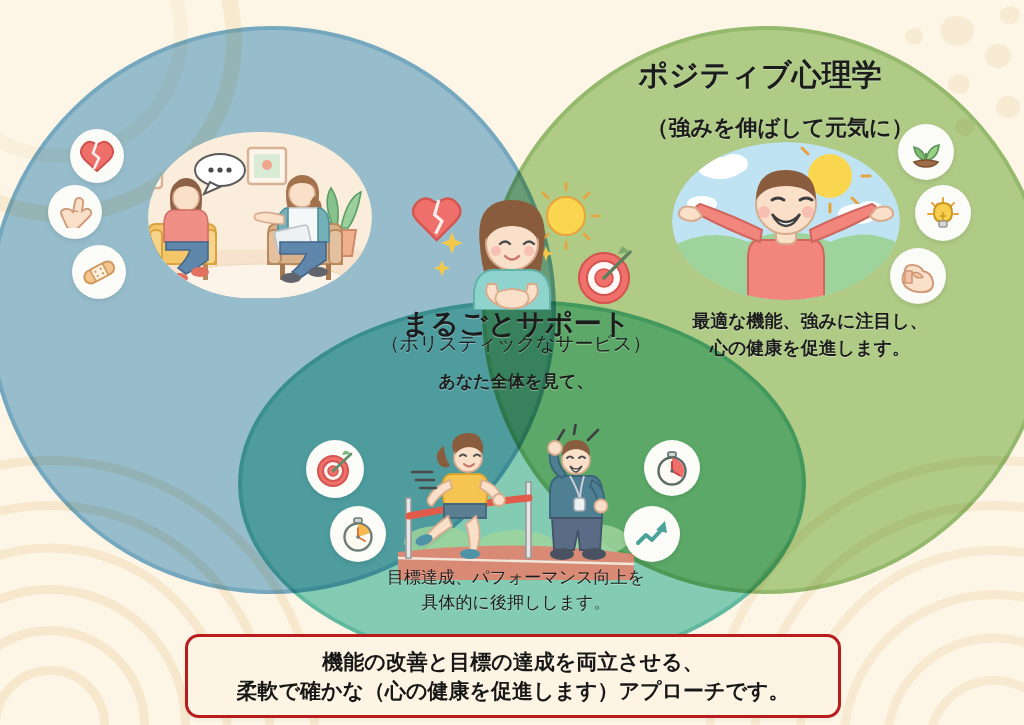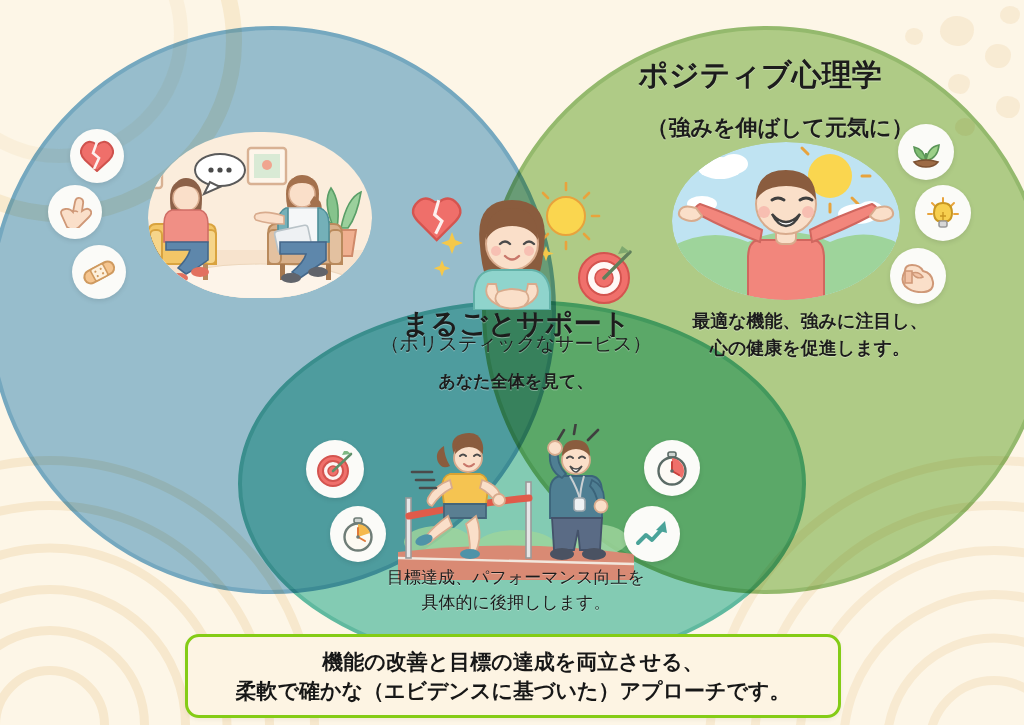--- a/index.html
+++ b/index.html
@@ -73,21 +73,21 @@
 
   
   .badge{position:absolute;border-radius:50%;background:#fbfbf8;
          display:flex;align-items:center;justify-content:center;
          box-shadow:0 2px 5px rgba(0,0,0,.10);}
   .badge svg{display:block;}
 
   
   #banner{
     position:absolute;left:185px;top:634px;width:650px;height:78px;
-    background:#fdf4e3;border:3px solid #84cc16;border-radius:14px;
+    background:#fdf4e3;border:3px solid #b91c1c;border-radius:14px;
     display:flex;align-items:center;justify-content:center;
     box-shadow:0 2px 4px rgba(0,0,0,.05);
   }
   #banner .banner-text{text-align:center;font-size:21px;font-weight:700;color:#171717;line-height:1.4;}
 </style>
 </head>
 <body>
 
 <div id="stage">
 
@@ -443,17 +443,17 @@
   </div>
 
   <div class="txt" id="bottom-body">
     <div>目標達成、パフォーマンス向上を</div>
     <div>具体的に後押しします。</div>
   </div>
 
   <div id="banner">
     <div class="banner-text">
       <div>機能の改善と目標の達成を両立させる、</div>
-      <div>柔軟で確かな（エビデンスに基づいた）アプローチです。</div>
+      <div>柔軟で確かな（心の健康を促進します）アプローチです。</div>
     </div>
   </div>
 
 </div>
 
 </body></html>

